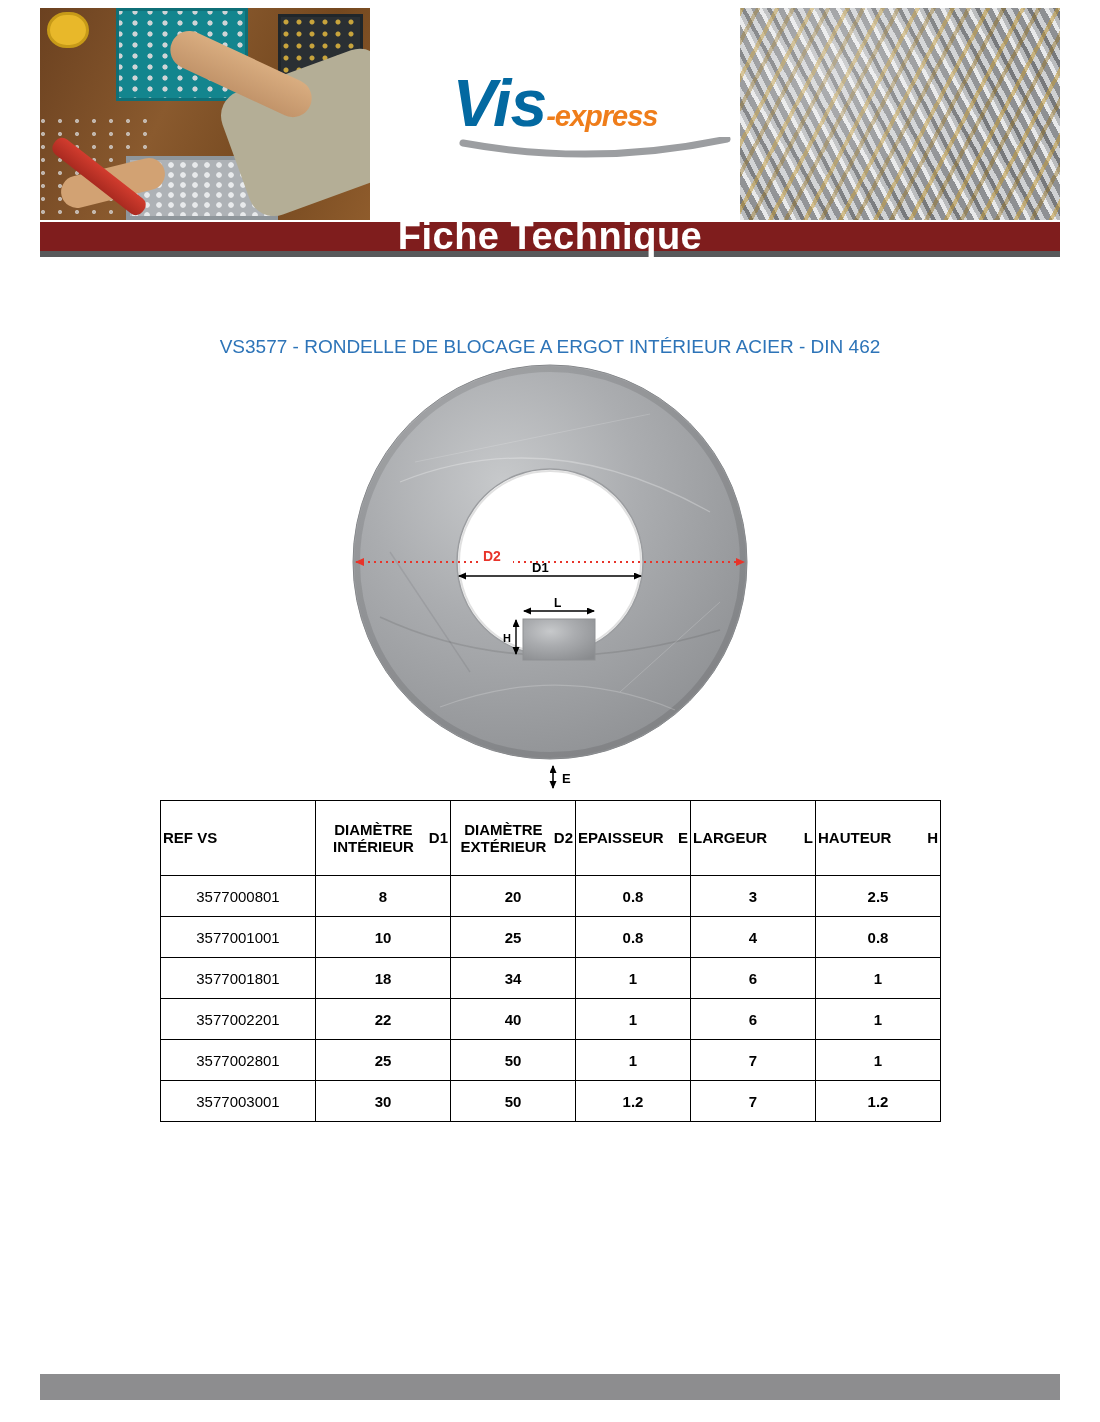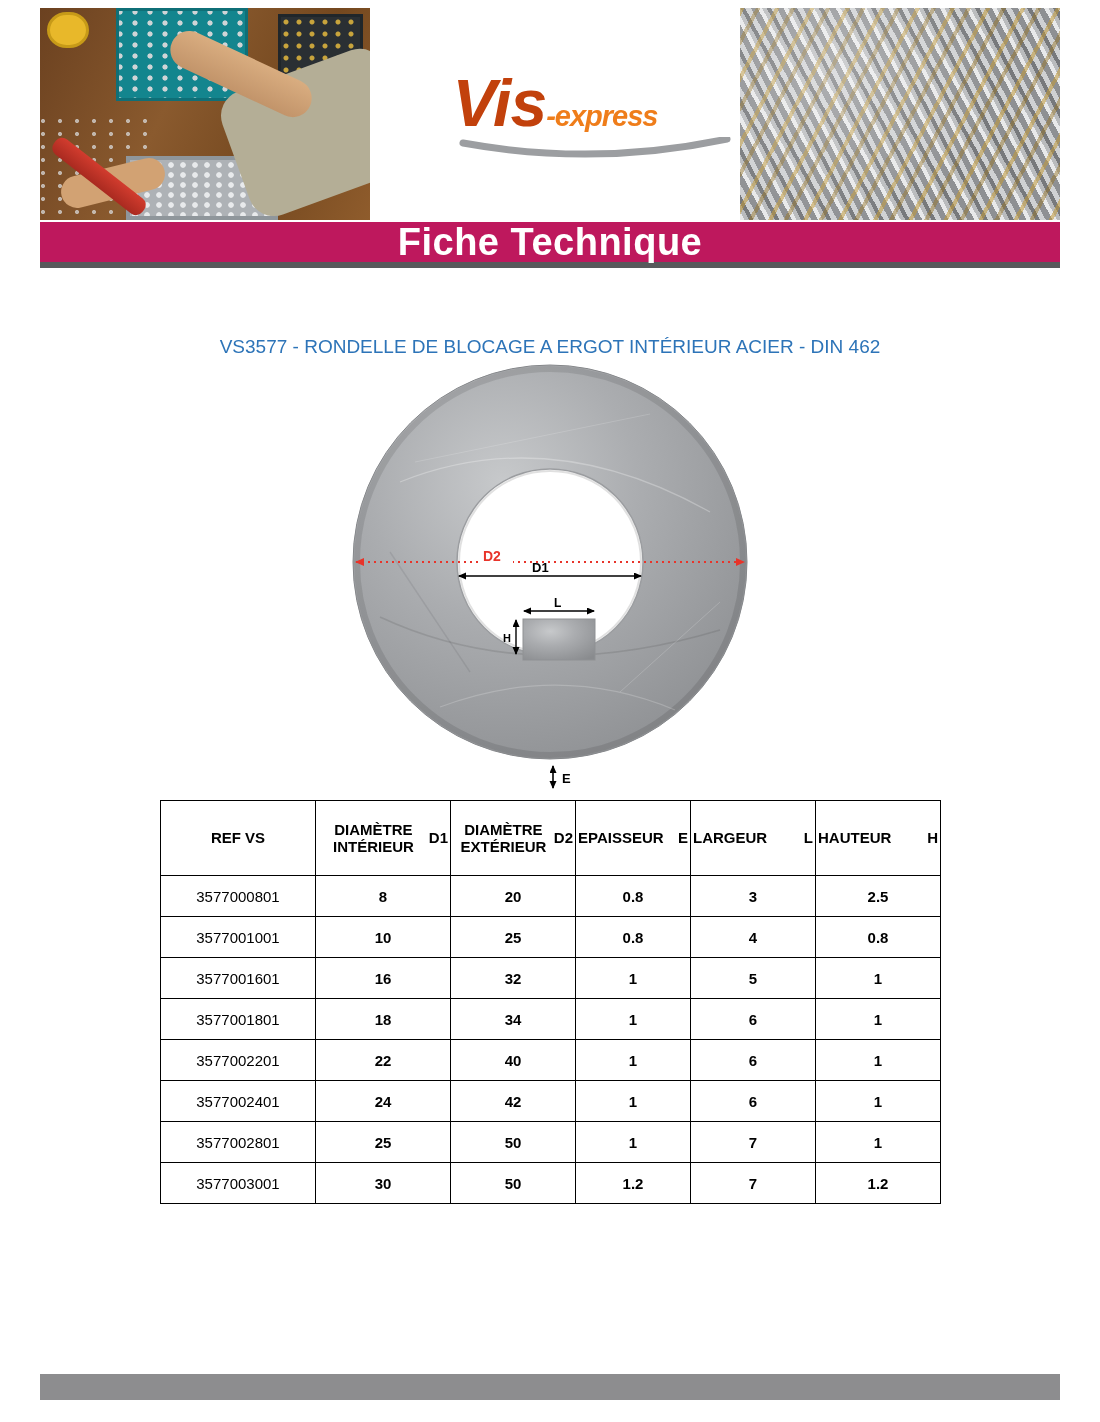--- a/index.html
+++ b/index.html
@@ -44,47 +44,47 @@
     background:repeating-linear-gradient(62deg,#e8e9ea 0 4px,#b9bbbd 4px 8px,#77797c 8px 12px,#cfd1d3 12px 17px,#8e9093 17px 23px); }
   .pr-brass { position:absolute; inset:0;
     background:repeating-linear-gradient(118deg,rgba(192,153,58,.55) 0 4px,transparent 4px 14px,rgba(150,115,35,.45) 14px 18px,transparent 18px 31px); }
   .pr-shine { position:absolute; inset:0;
     background:radial-gradient(circle at 30% 28%,rgba(255,255,255,.3),transparent 60%); }
 
   .logo-zone { position:absolute; left:370px; top:8px; width:370px; height:212px;
     display:flex; flex-direction:column; align-items:center; justify-content:center; }
   .logo-text { white-space:nowrap; }
   .logo-vis { font-family:"Liberation Sans", sans-serif; font-style:italic; font-weight:700;
-    font-size:66px; color:#c2410c; letter-spacing:-1px; }
+    font-size:66px; color:#0369a1; letter-spacing:-1px; }
   .logo-express { font-family:"Liberation Sans", sans-serif; font-style:italic; font-weight:600;
     font-size:29px; color:#ef7d1a; letter-spacing:-1px; }
   .swoosh { margin:-4px 0 0 80px; display:block; }
 
-  .banner { position:absolute; top:222px; left:40px; right:40px; height:46px;
-    background:#be185d; border-bottom:6px solid #58595b;
+  .banner { position:absolute; top:222px; left:40px; right:40px; height:35px;
+    background:#7f1d1d; border-bottom:6px solid #58595b;
     display:flex; align-items:center; justify-content:center; }
   .banner-text { color:#ffffff; font-size:38px; font-weight:700; letter-spacing:.5px; }
 
   
   .doc-title { position:absolute; top:336px; left:0; width:1100px; text-align:center;
     font-size:19px; font-weight:400; color:#2d74b8; }
 
   
   .diagram-wrap { position:absolute; top:362px; left:0; width:1100px;
     display:flex; justify-content:center; }
   .dim-label { font-family:"Liberation Sans", sans-serif; font-weight:700; }
 
   
   .spec-table { position:absolute; top:800px; left:160px; width:780px;
     border-collapse:collapse; table-layout:fixed; }
   .spec-table th, .spec-table td { border:1px solid #000; }
   .spec-table th { font-size:15px; font-weight:700; vertical-align:top; }
   .th-box { display:flex; flex-direction:row; justify-content:space-between;
     align-items:center; height:74px; padding:7px 2px; line-height:1.15; }
-  th.single .th-box { justify-content:center; }
+  th.single .th-box { }
   .spec-table td { height:41px; text-align:center; font-size:15px; vertical-align:middle; }
   .spec-table td.num { font-weight:700; }
   .spec-table td.ref { font-weight:400;margin-left:34px; }
 
   
   .footer-bar { position:absolute; bottom:22px; left:40px; right:40px; height:26px;
     background:#8d8d8f; }
 </style>
 </head>
 <body>
@@ -233,47 +233,31 @@
       </tr>
       <tr>
         <td class="ref">3577001001</td>
         <td class="num">10</td>
         <td class="num">25</td>
         <td class="num">0.8</td>
         <td class="num">4</td>
         <td class="num">0.8</td>
       </tr>
       <tr>
-        <td class="ref">3577001601</td>
-        <td class="num">16</td>
-        <td class="num">32</td>
-        <td class="num">1</td>
-        <td class="num">5</td>
-        <td class="num">1</td>
-      </tr>
-      <tr>
         <td class="ref">3577001801</td>
         <td class="num">18</td>
         <td class="num">34</td>
         <td class="num">1</td>
         <td class="num">6</td>
         <td class="num">1</td>
       </tr>
       <tr>
         <td class="ref">3577002201</td>
         <td class="num">22</td>
         <td class="num">40</td>
-        <td class="num">1</td>
-        <td class="num">6</td>
-        <td class="num">1</td>
-      </tr>
-      <tr>
-        <td class="ref">3577002401</td>
-        <td class="num">24</td>
-        <td class="num">42</td>
         <td class="num">1</td>
         <td class="num">6</td>
         <td class="num">1</td>
       </tr>
       <tr>
         <td class="ref">3577002801</td>
         <td class="num">25</td>
         <td class="num">50</td>
         <td class="num">1</td>
         <td class="num">7</td>

